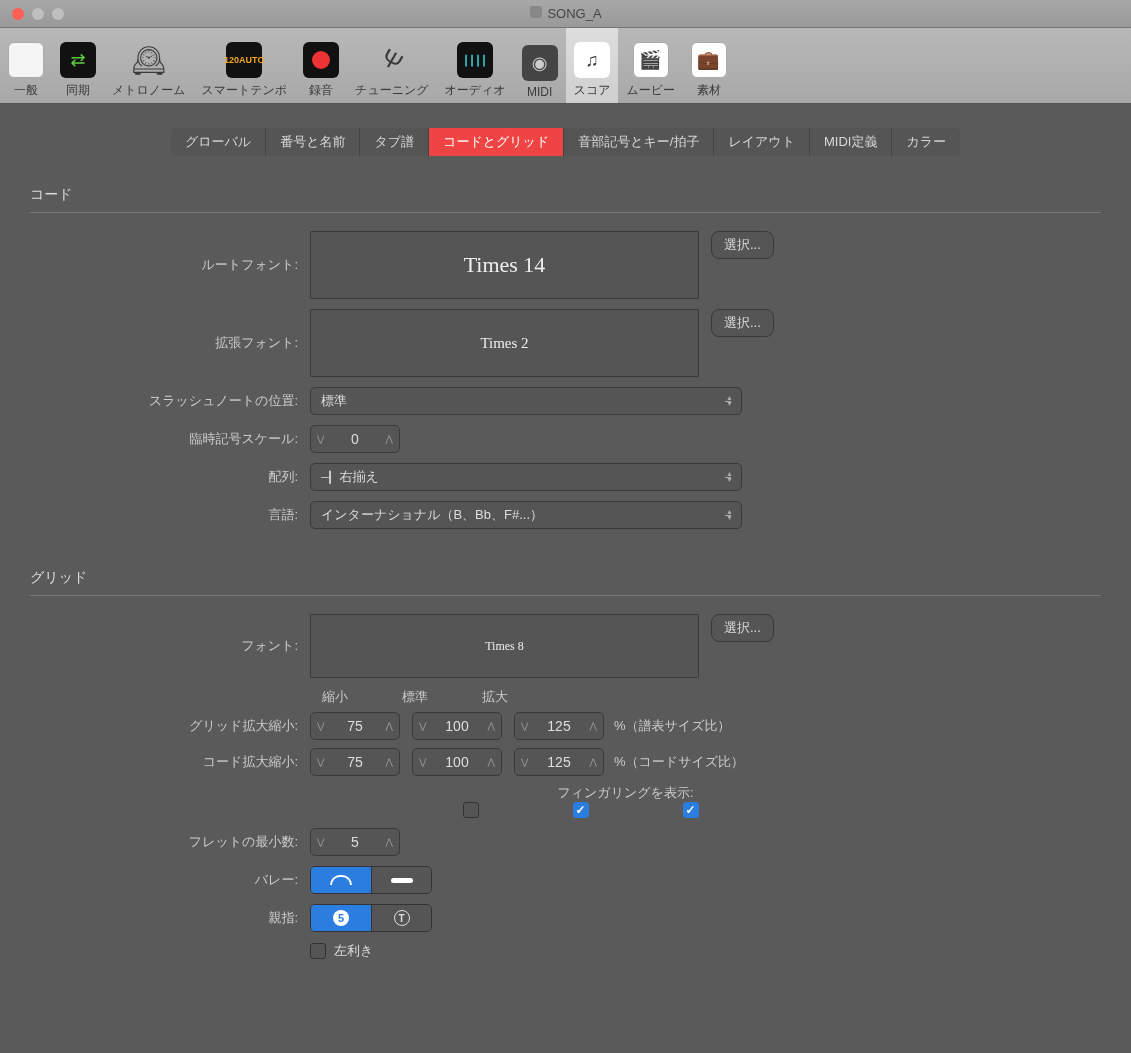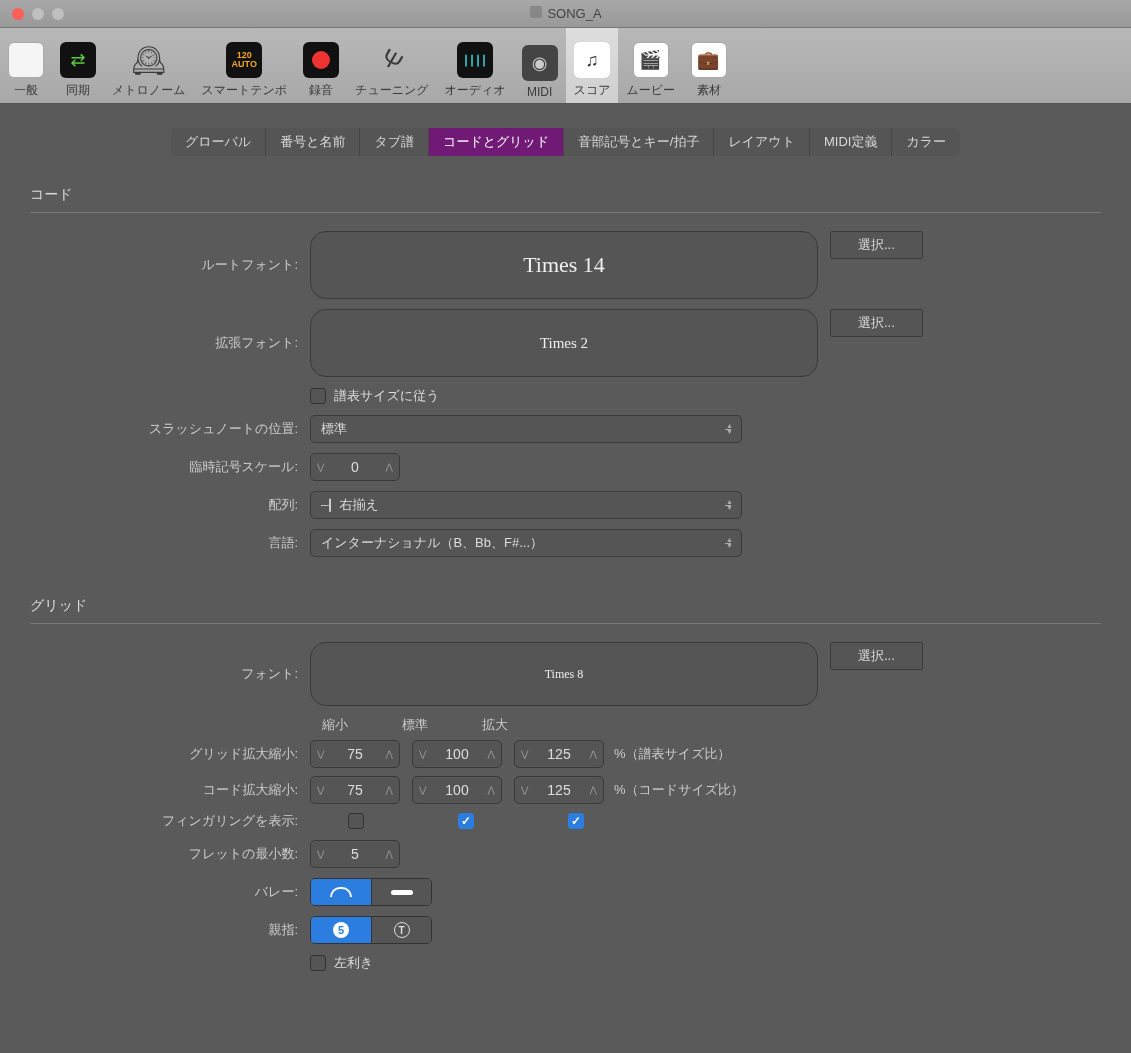--- a/index.html
+++ b/index.html
@@ -13,46 +13,46 @@
 .title { position: absolute; left: 50%; transform: translateX(-50%); font-size: 13px; color: #444; display:flex; gap:6px;}
 .title-icon { width:12px; height:12px; background:#888; border-radius:2px;}
 
 .toolbar { height: 76px; background: linear-gradient(#b8b8b8, #a8a8a8); display: flex; border-bottom: 1px solid #555; }
 .tool { display: flex; flex-direction: column; align-items: center; justify-content: flex-end; padding: 6px 8px 4px; gap: 4px; font-size: 12px; color: #3a3a3a; cursor: pointer; }
 .tool.sel { background: linear-gradient(#dedede, #cfcfcf); }
 .tool-icon { width: 36px; height: 36px; border-radius: 6px; display:flex; align-items:center; justify-content:center; font-size: 18px;}
 .ti-general { background:#f5f5f5; border:1px solid #aaa; }
 .ti-sync { background:#111; color:#5bcb3f; }
 .ti-metro { font-size:28px; }
-.ti-tempo { background:#111; color:#f5a623; font-size:9px; font-weight:bold; flex-direction:column; line-height:1;}
+.ti-tempo { background:#111; color:#f5a623; font-size:9px; font-weight:bold; flex-direction:row; line-height:1;}
 .ti-rec { background:#111; position:relative;}
 .ti-rec::after{content:'';width:18px;height:18px;background:#e33;border-radius:50%;}
 .ti-tune { font-size:24px; transform:rotate(30deg);}
 .ti-audio { background:#111; color:#3ac9c9; font-size:10px;}
 .ti-midi { background:#444; color:#ccc; font-size:18px;}
 .ti-score { background:#fff; font-size:18px;}
 .ti-movie { background:#fff; font-size:18px; border:1px solid #aaa;}
 .ti-media { background:#fff; font-size:18px; border:1px solid #aaa;}
 
 .content { padding: 24px 30px 30px; }
 .tabbar { display: flex; justify-content: center; }
 .tab { background: #555; color: #d8d8d8; font-size: 13px; padding: 5px 14px; border-right: 1px solid #444; cursor:pointer; }
 .tab:first-child { border-radius: 5px 0 0 5px; }
 .tab:last-child { border-radius: 0 5px 5px 0; border-right:none;}
-.tab.active { background: #701a75; color:#fff; }
+.tab.active { background: #ef4444; color:#fff; }
 
 .section-h { color:#ddd; font-size:14px; padding: 30px 0 8px; border-bottom:1px solid #777; margin-bottom: 18px; }
 
 .row { display: flex; align-items: center; margin-bottom: 10px; }
 .lbl { width: 280px; text-align: right; color:#ccc; font-size:13px; padding-right: 12px; }
-.fontbox { width: 508px; height: 68px; background:#555; border:1px solid #3a3a3a; border-radius:16px; display:flex; align-items:center; justify-content:center; color:#eee; font-family: "Times New Roman", serif; }
+.fontbox { width: 389px; height: 68px; background:#555; border:1px solid #3a3a3a; border-radius:1px; display:flex; align-items:center; justify-content:center; color:#eee; font-family: "Times New Roman", serif; }
 .fontbox.big { font-size: 22px; }
 .fontbox.med { font-size: 15px; }
 .fontbox.sm { font-size: 12px; height: 64px;}
-.choose-btn { margin-left: 12px; background:#555; border:1px solid #3a3a3a; color:#ddd; font-size:13px; padding: 4px 27px; border-radius:2px; cursor:pointer; align-self:flex-start;}
+.choose-btn { margin-left: 12px; background:#555; border:1px solid #3a3a3a; color:#ddd; font-size:13px; padding: 4px 12px; border-radius:8px; cursor:pointer; align-self:flex-start;}
 
 .checkbox { width:16px; height:16px; border:1px solid #333; border-radius:3px; background:#555; display:inline-flex; align-items:center; justify-content:center; margin-right:8px; cursor:pointer;}
 .checkbox.checked { background:#2b7de0; border-color:#2b7de0;}
 .checkbox.checked::after { content:'✓'; color:#fff; font-size:12px; font-weight:bold; line-height:1;}
 .check-label { color:#ddd; font-size:13px; }
 
 .select { width: 432px; height: 28px; background:#555; border:1px solid #3a3a3a; border-radius:5px; color:#ddd; font-size:13px; padding: 0 24px 0 10px; display:flex; align-items:center; position:relative; cursor:pointer;}
 .select::after { content:''; position:absolute; right:8px; top:6px; width:10px; height:14px; background: linear-gradient(#aaa,#aaa) center/6px 1px no-repeat; }
 .select .arrows { position:absolute; right:8px; display:flex; flex-direction:column; font-size:7px; color:#aaa; line-height:0.8;}
 .select-align { display:flex; align-items:center; gap:8px;}
@@ -61,21 +61,21 @@
 .stepper { width: 90px; height: 28px; background:#555; border:1px solid #3a3a3a; border-radius:5px; display:flex; align-items:center; justify-content:space-between; padding: 0 4px; color:#ddd; font-size:14px; cursor:pointer;}
 .stepper .sa { font-size:9px; color:#999; padding:0 2px;}
 .stepper .sv { flex:1; text-align:center;}
 
 .col-headers { display:flex; margin-left:292px; gap: 54px; color:#ccc; font-size:13px; margin-bottom:6px;}
 .scale-row { display:flex; align-items:center; margin-bottom:8px;}
 .scale-row .lbl { width:280px;}
 .scale-row .steppers { display:flex; gap:12px;}
 .scale-row .suffix { color:#ccc; font-size:13px; margin-left:10px;}
 
-.finger-row { display:flex; align-items:center; margin-bottom:10px;}
+.finger-row { display:flex; align-items:center; margin-bottom:10px;flex-direction:column;}
 .finger-row .lbl{width:280px;}
 .finger-checks { display:flex; gap: 86px; margin-left:38px;}
 
 .seg { display:flex; border-radius:5px; overflow:hidden; border:1px solid #333;}
 .seg-b { width:60px; height:26px; background:#555; display:flex; align-items:center; justify-content:center; cursor:pointer; color:#ddd; font-size:12px;}
 .seg-b.active { background:#2b7de0; }
 .seg-b + .seg-b { border-left:1px solid #333;}
 .barre-a { width:22px; height:10px; border:2px solid #fff; border-bottom:none; border-radius:10px 10px 0 0;}
 .barre-b { width:22px; height:5px; background:#fff; border-radius:3px;}
 .thumb-c { width:16px; height:16px; border-radius:50%; background:#fff; color:#2b7de0; font-size:11px; font-weight:bold; display:flex; align-items:center; justify-content:center;}
@@ -164,25 +164,20 @@
     <div class="lbl">ルートフォント:</div>
     <div class="fontbox big">Times 14</div>
     <button class="choose-btn">選択...</button>
   </div>
   <div class="row">
     <div class="lbl">拡張フォント:</div>
     <div class="fontbox med">Times 2</div>
     <button class="choose-btn">選択...</button>
   </div>
   <div class="row">
-    <div class="lbl"></div>
-    <span class="checkbox"></span>
-    <span class="check-label">譜表サイズに従う</span>
-  </div>
-  <div class="row">
     <div class="lbl">スラッシュノートの位置:</div>
     <div class="select">
         <span>標準</span>
         <span class="arrows">▲<br>▼</span>
       </div>
   </div>
   <div class="row">
     <div class="lbl">臨時記号スケール:</div>
     <div class="stepper">
         <span class="sa">⋁</span>

